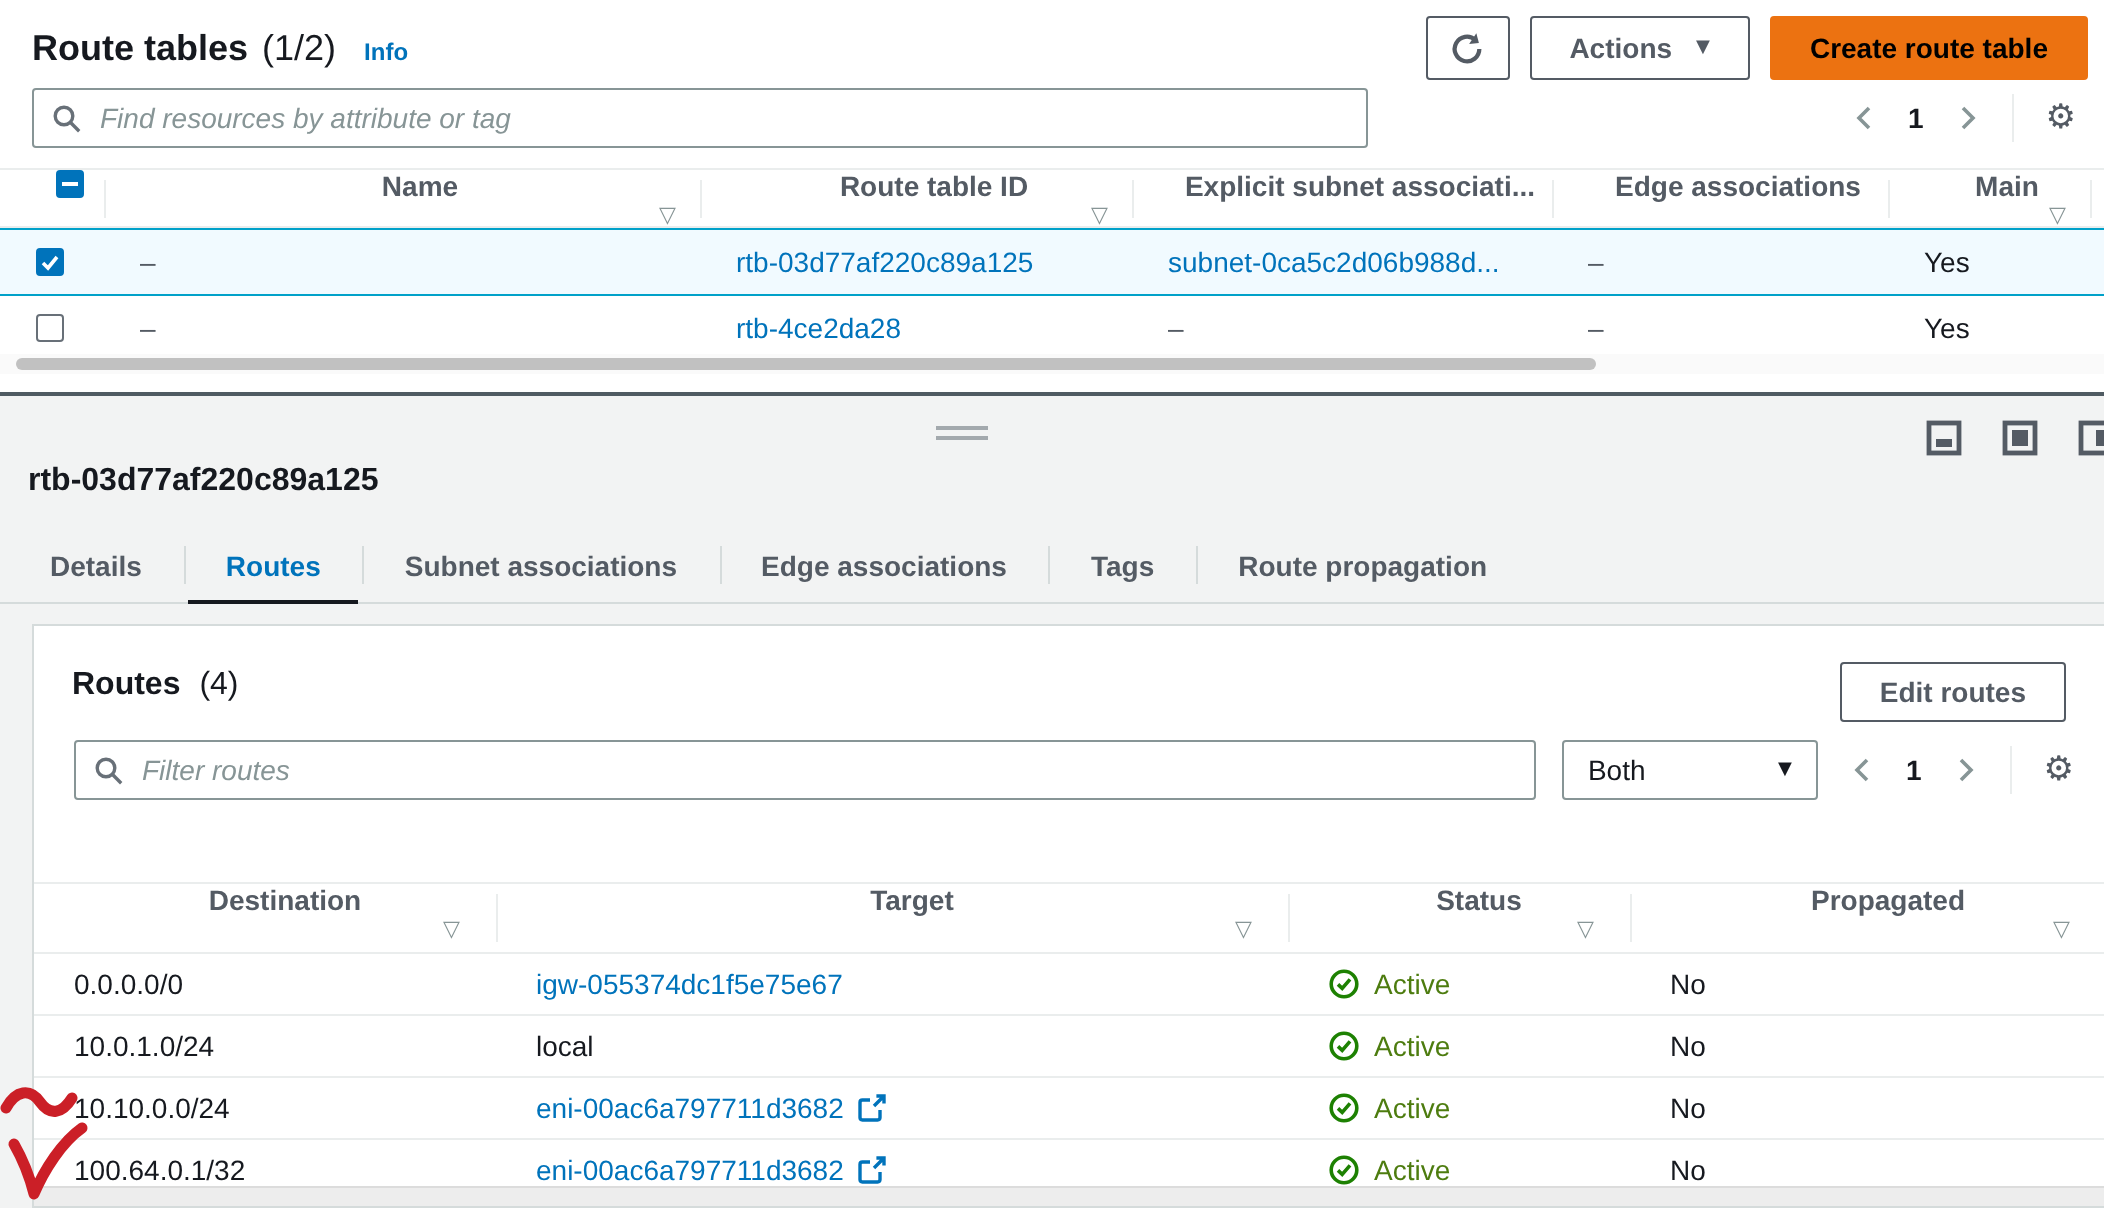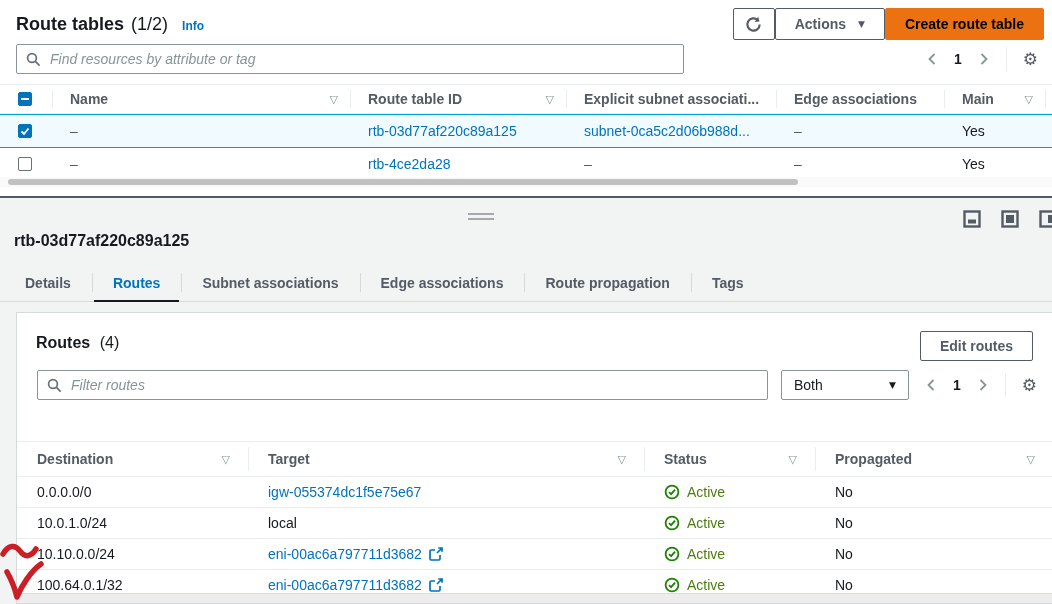--- a/index.html
+++ b/index.html
@@ -6,21 +6,21 @@
   body{
     width:1052px;height:604px;position:relative;overflow:hidden;
     background:#fff;font-family:"Liberation Sans",sans-serif;color:#16191f;
     -webkit-font-smoothing:antialiased;
   }
   
   .top-header{position:absolute;top:7px;left:16px;right:8px;height:34px;display:flex;align-items:center;}
   .page-title{font-size:18px;font-weight:bold;}
   .page-count{font-size:18px;font-weight:normal;margin-left:7px;}
   .info-link{font-size:12px;font-weight:bold;color:#0073bb;margin-left:14px;margin-top:4px;text-decoration:none;cursor:pointer;}
-  .hdr-buttons{margin-left:auto;display:flex;}
+  .hdr-buttons{margin-left:auto;display:flex;gap:10px;}
   .btn{height:32px;background:#fff;border:1px solid #545b64;border-radius:2px;font-weight:bold;
        font-size:14px;color:#545b64;display:flex;align-items:center;justify-content:center;
        padding:0 19px;font-family:inherit;cursor:pointer;box-sizing:border-box;}
   .btn.icon-only{width:42px;padding:0;}
   .btn.primary{background:#ec7211;border-color:#ec7211;color:#000000;}
   .caret{font-size:9px;margin-left:12px;font-family:"DejaVu Sans",sans-serif;}
   
   .search-box{position:absolute;top:44px;left:16px;width:648px;height:28px;border:1px solid #879596;
       border-radius:2px;display:flex;align-items:center;padding:0 9px;gap:7px;background:#fff;box-sizing:content-box;}
   .search-box input{border:none;outline:none;flex:1;font-size:14px;color:#16191f;font-family:inherit;background:transparent;}
@@ -28,21 +28,21 @@
   .pager{display:flex;align-items:center;gap:16px;}
   .pager .num{font-weight:bold;font-size:14px;color:#16191f;}
   .top-pager{position:absolute;top:44px;right:14px;height:30px;}
   .v-divider{width:1px;height:24px;background:#eaeded;}
   .gear{font-family:"DejaVu Sans",sans-serif;font-size:17px;color:#545b64;cursor:pointer;line-height:1;}
   .chev{display:flex;cursor:pointer;}
   
   .rt-table{position:absolute;top:84px;left:0;right:0;}
   .grid-rt{display:grid;grid-template-columns:52px 298px 216px 210px 168px 101px 1fr;align-items:center;}
   .rt-head{height:28px;border-top:1px solid #eaeded;border-bottom:1px solid #eaeded;font-weight:bold;color:#545b64;font-size:14px;}
-  .hcell{display:flex;align-items:center;height:100%;padding-left:18px;position:relative;box-sizing:border-box;}
+  .hcell{display:flex;align-items:center;height:100%;padding-left:18px;position:relative;box-sizing:border-box;flex-direction:column;}
   .hcell.sep::before{content:"";position:absolute;left:0;top:5px;bottom:5px;width:1px;background:#eaeded;}
   .sort{margin-left:auto;margin-right:12px;color:#879596;font-size:11px;font-family:"DejaVu Sans",sans-serif;}
   .rt-row{height:32px;font-size:14px;border-bottom:1px solid #eaeded;}
   .rt-row .cell{padding-left:18px;overflow:hidden;white-space:nowrap;text-overflow:ellipsis;}
   .rt-row.selected{background:#f1faff;border-top:1px solid #00a1c9;border-bottom:1px solid #00a1c9;}
   .dash{color:#545b64;}
   a.link{color:#0073bb;text-decoration:none;cursor:pointer;}
   .checkbox{width:14px;height:14px;border:1px solid #687078;border-radius:2px;background:#fff;
       display:flex;align-items:center;justify-content:center;cursor:pointer;box-sizing:border-box;}
   .checkbox.on,.checkbox.ind{background:#0073bb;border-color:#0073bb;}
@@ -227,22 +227,22 @@
     </span>
   </div>
 
   <div class="panel-title">rtb-03d77af220c89a125</div>
 
   <div class="tabs">
     <div class="tab">Details</div>
     <div class="tab active">Routes</div>
     <div class="tab">Subnet associations</div>
     <div class="tab">Edge associations</div>
+    <div class="tab">Tags</div>
     <div class="tab">Route propagation</div>
-    <div class="tab">Tags</div>
   </div>
 
   <div class="card">
     <div class="card-title">
       <span class="t">Routes</span>
       <span class="cnt">(4)</span>
     </div>
     <button class="btn edit-btn">Edit routes</button>
 
     <div class="filter-row">

